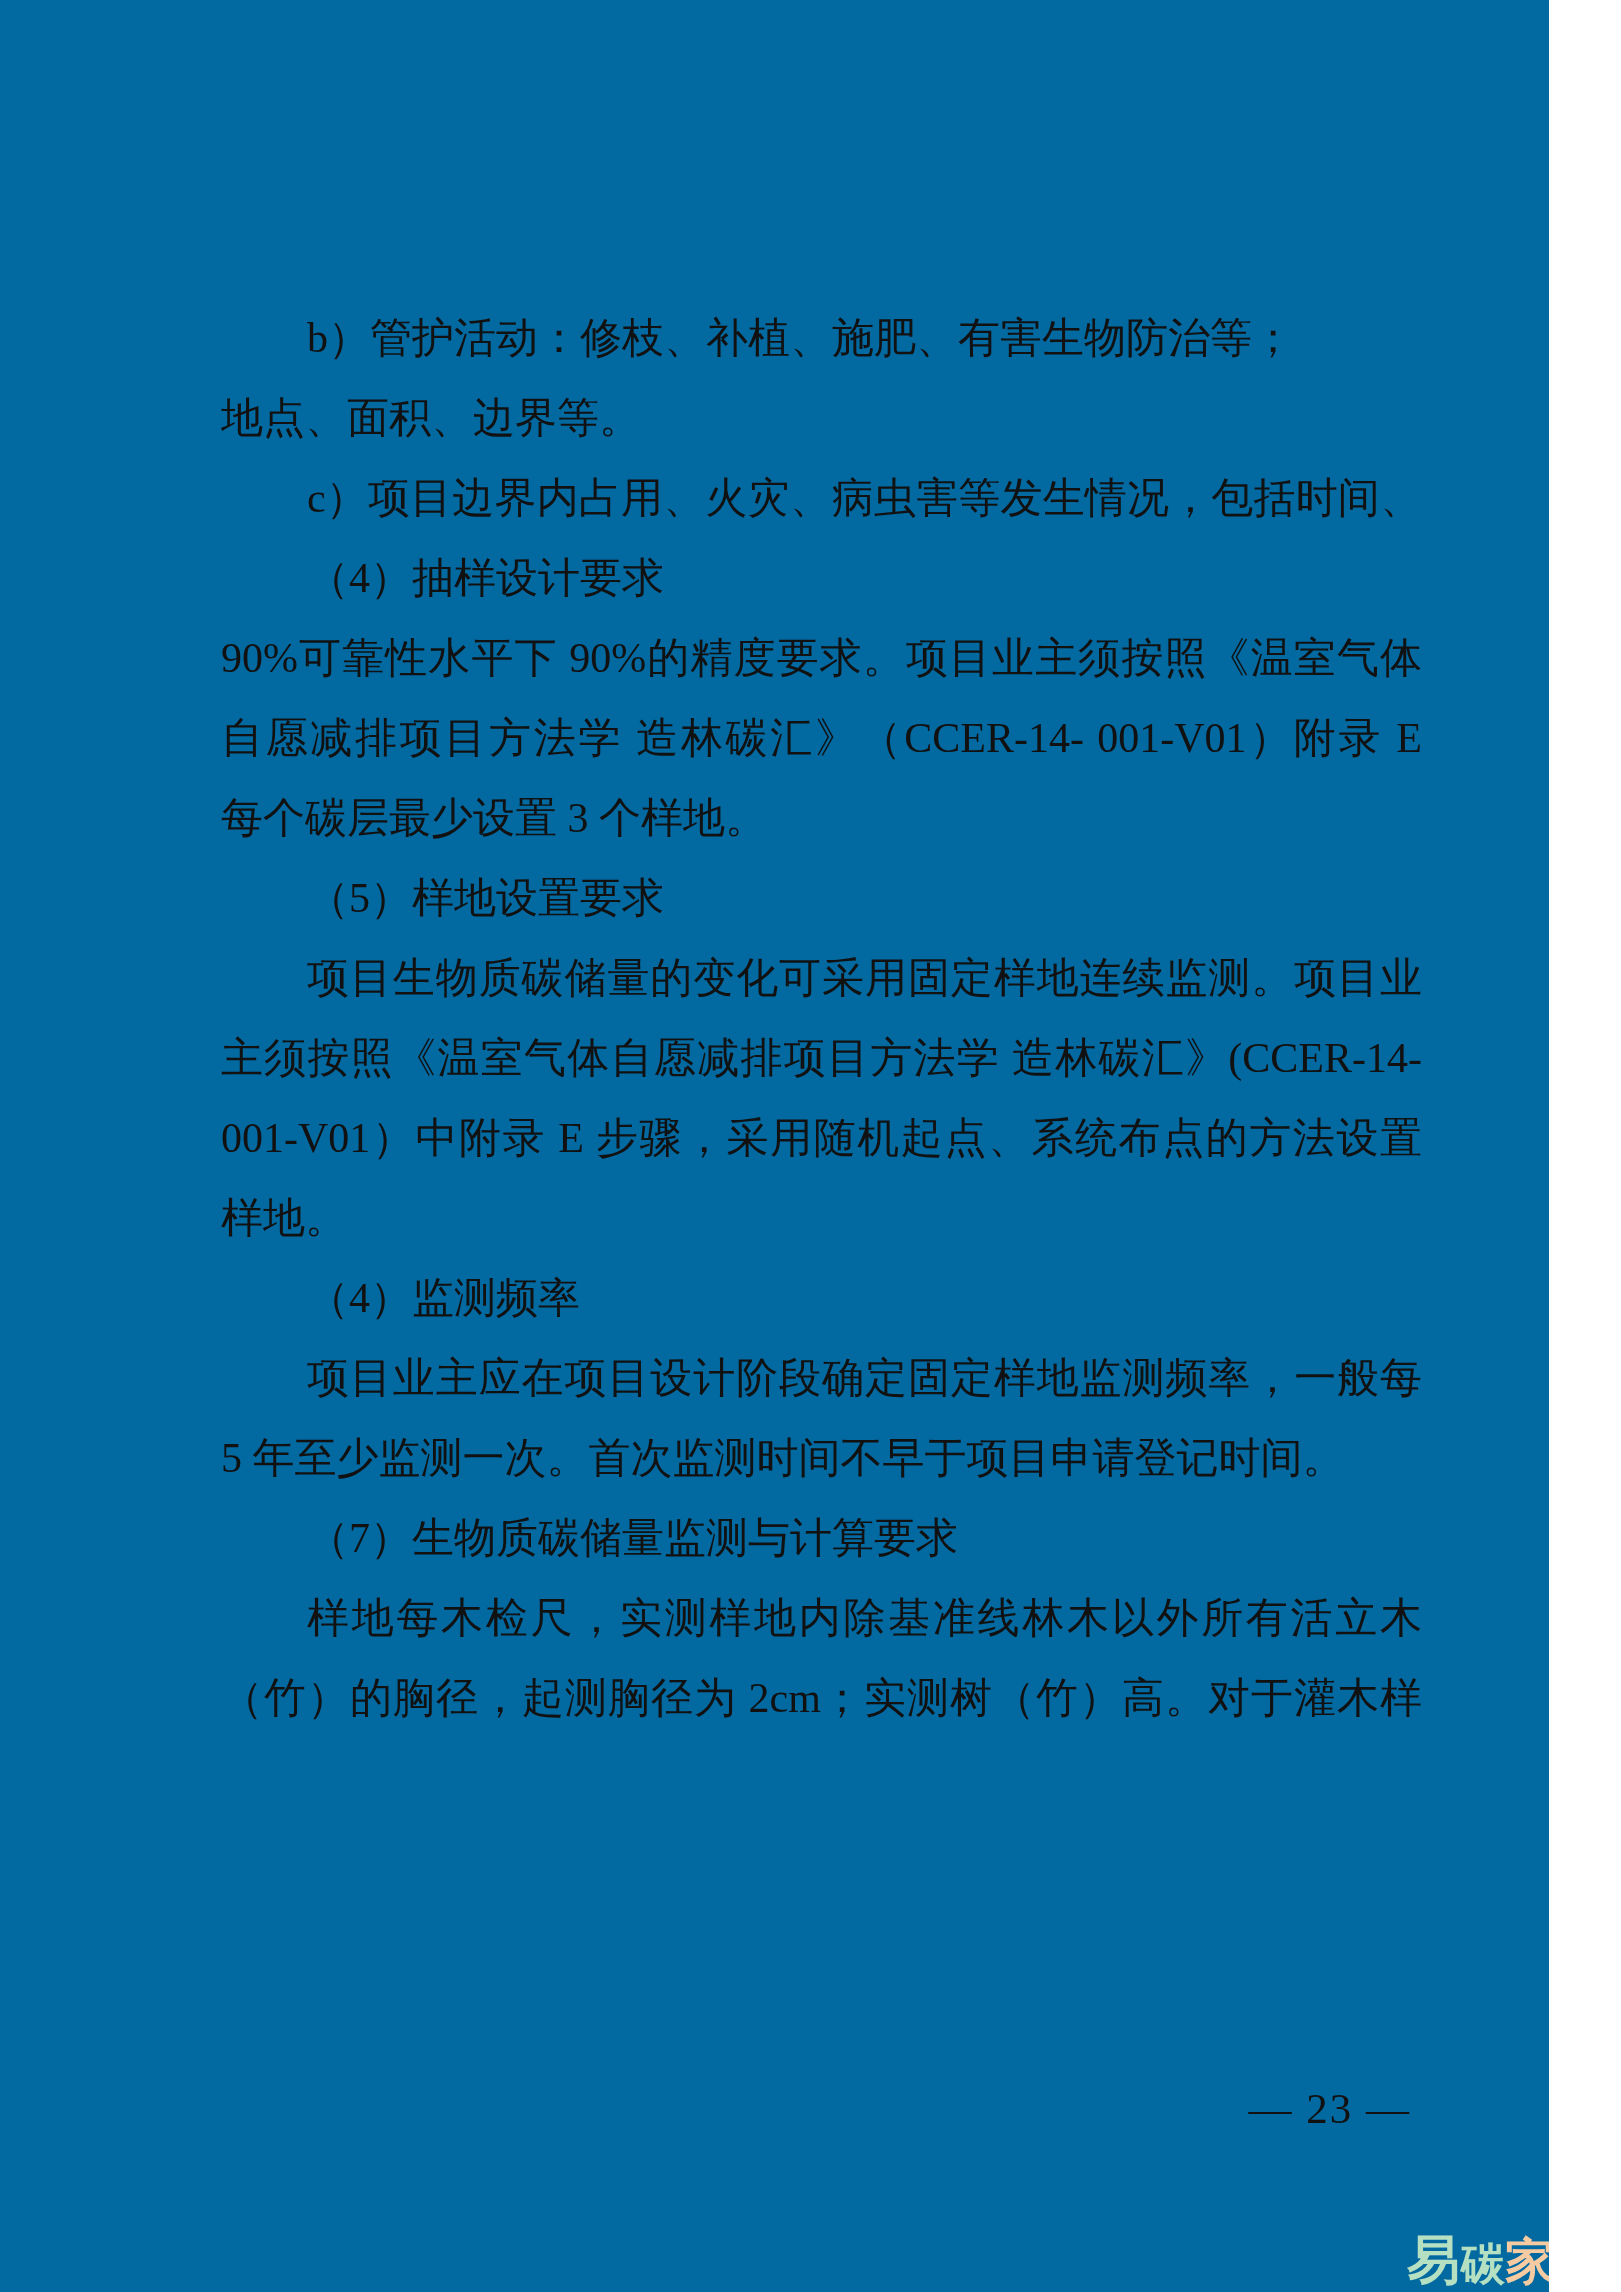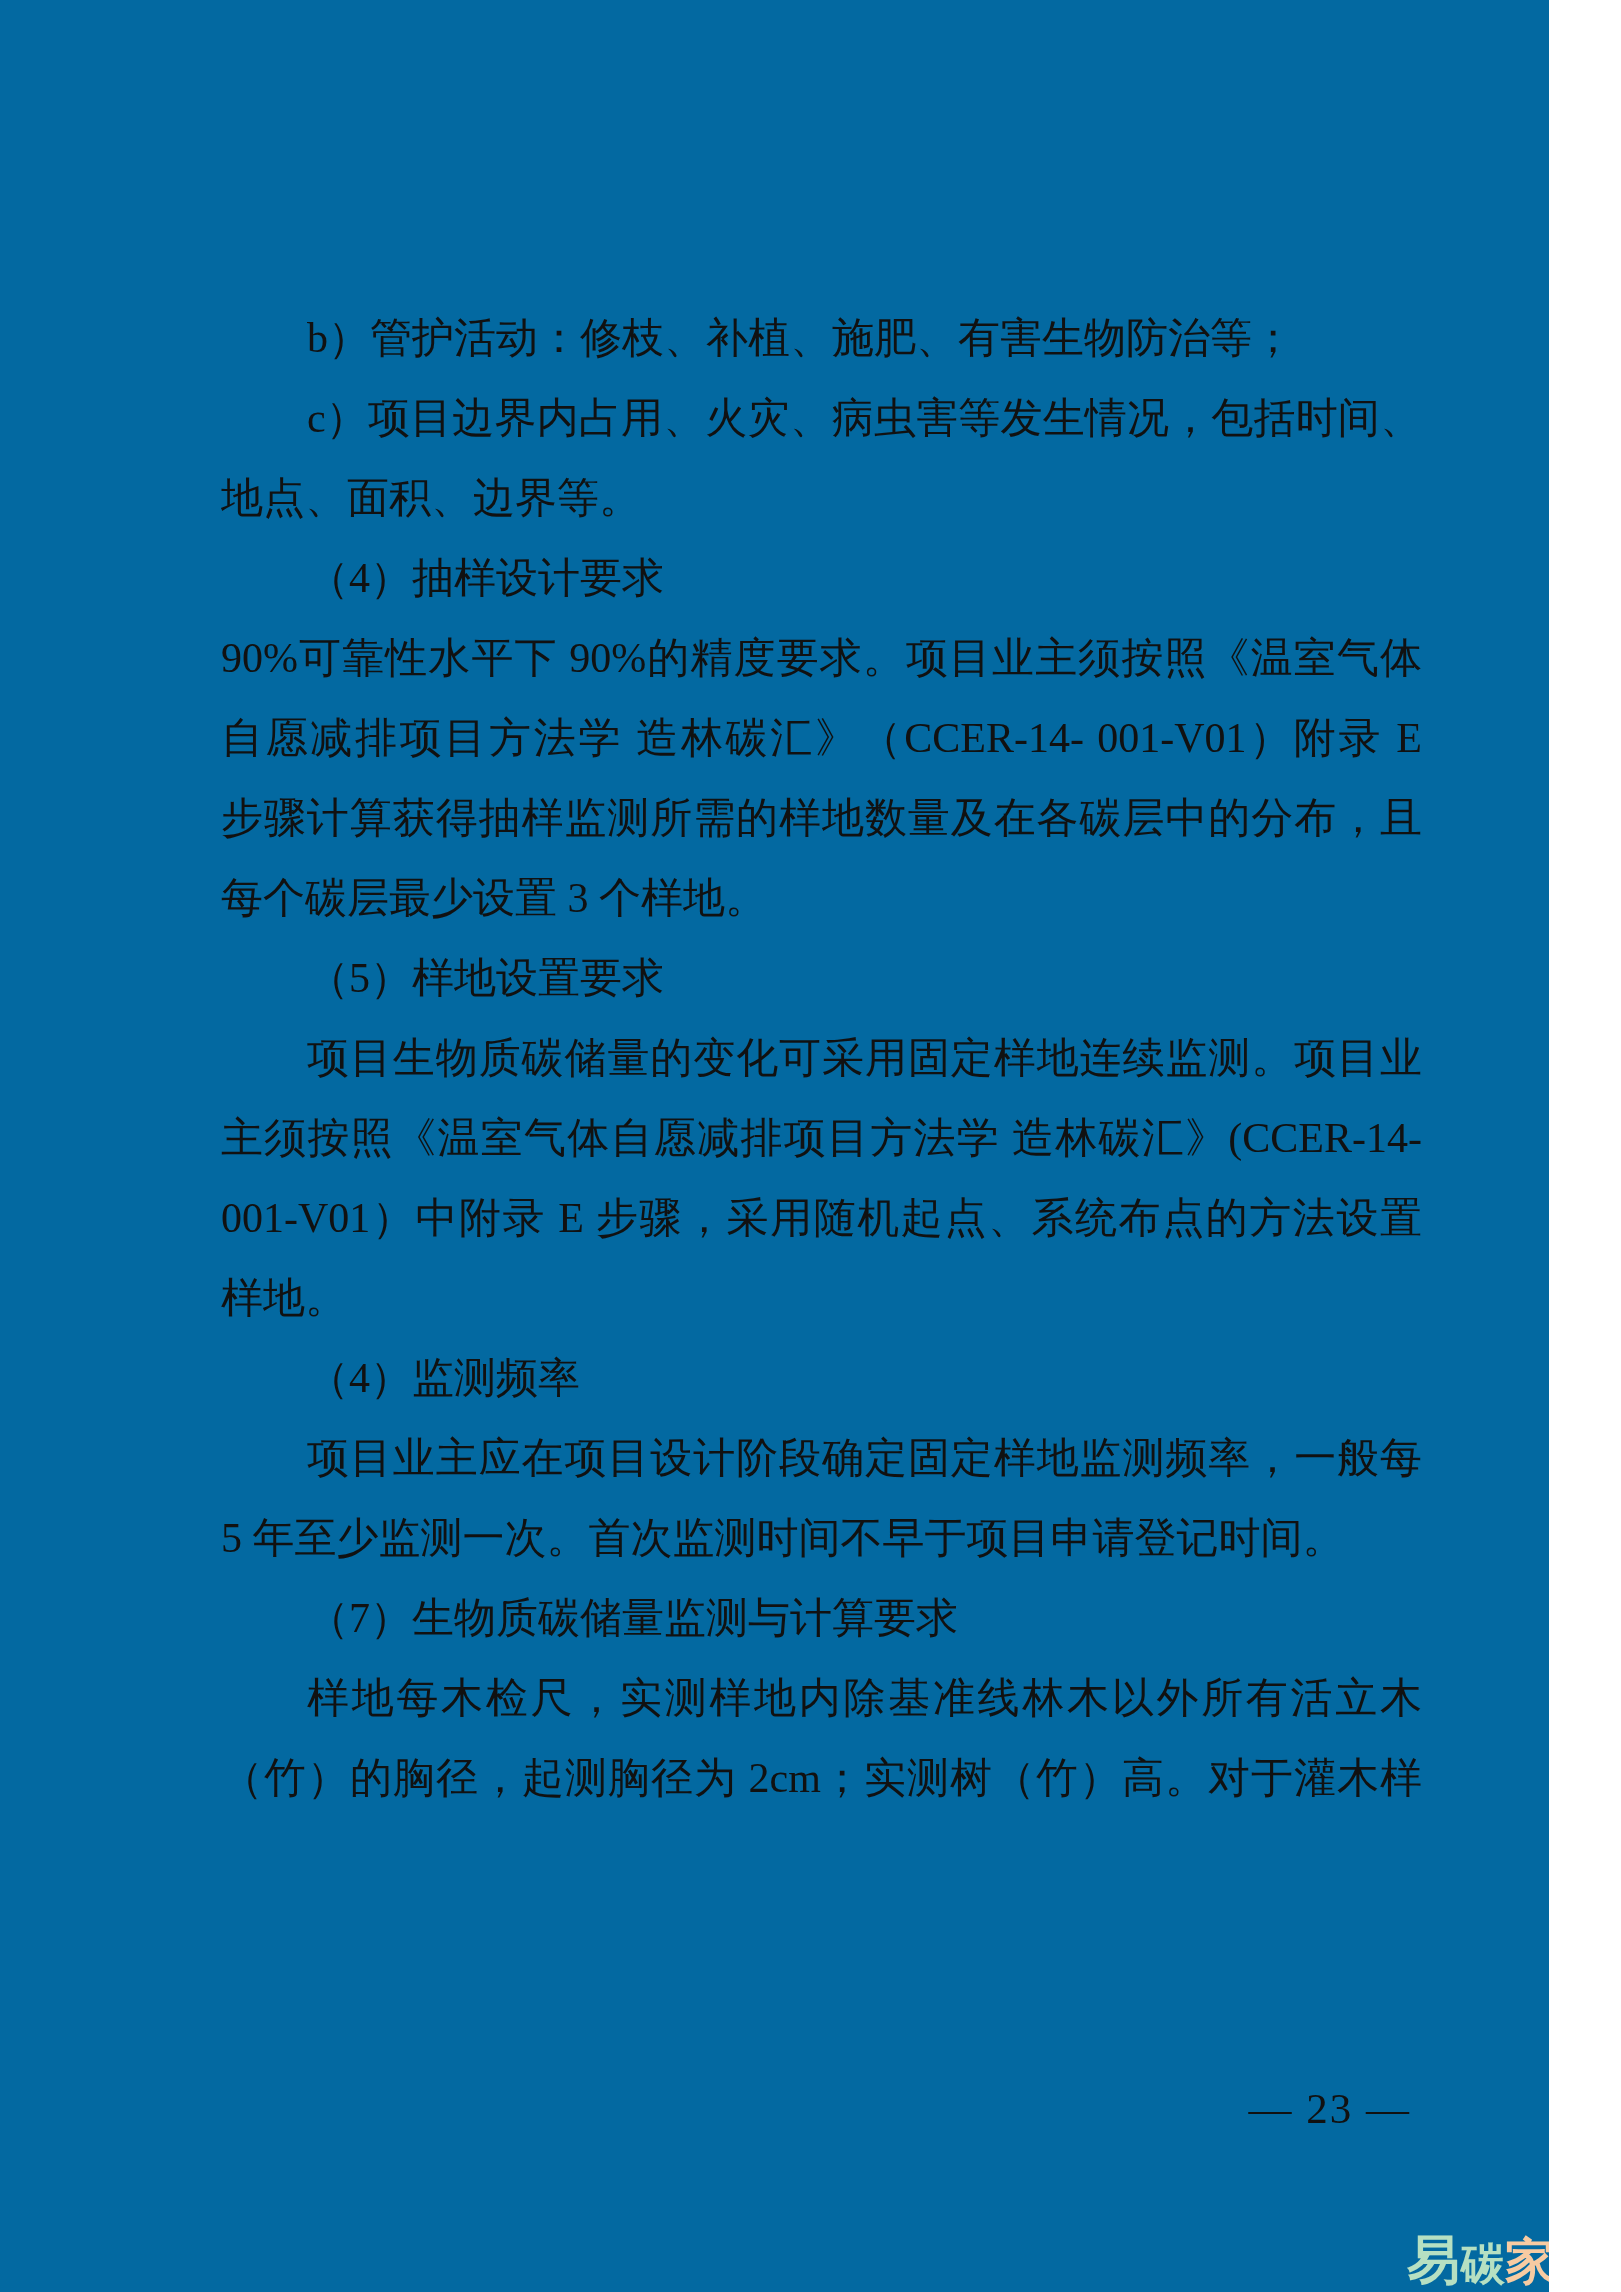--- a/index.html
+++ b/index.html
@@ -98,26 +98,25 @@
     text-align: right;
   }
 </style>
 </head>
 <body>
 
 <div class="page">
 
   <div class="textblock">
     <div class="line indent">b）管护活动：修枝、补植、施肥、有害生物防治等；</div>
+    <div class="line">地点、面积、边界等。</div>
     <div class="line indent just">c）项目边界内占用、火灾、病虫害等发生情况，包括时间、</div>
-    <div class="line">地点、面积、边界等。</div>
     <div class="line indent">（4）抽样设计要求</div>
     <div class="line just">90%可靠性水平下 90%的精度要求。项目业主须按照《温室气体</div>
     <div class="line just">自愿减排项目方法学 造林碳汇》（CCER-14- 001-V01）附录 E</div>
-    <div class="line just">步骤计算获得抽样监测所需的样地数量及在各碳层中的分布，且</div>
     <div class="line">每个碳层最少设置 3 个样地。</div>
     <div class="line indent">（5）样地设置要求</div>
     <div class="line indent just">项目生物质碳储量的变化可采用固定样地连续监测。项目业</div>
     <div class="line just">主须按照《温室气体自愿减排项目方法学 造林碳汇》(CCER-14-</div>
     <div class="line just">001-V01）中附录 E 步骤，采用随机起点、系统布点的方法设置</div>
     <div class="line">样地。</div>
     <div class="line indent">（4）监测频率</div>
     <div class="line indent just">项目业主应在项目设计阶段确定固定样地监测频率，一般每</div>
     <div class="line">5 年至少监测一次。首次监测时间不早于项目申请登记时间。</div>
     <div class="line indent">（7）生物质碳储量监测与计算要求</div>

